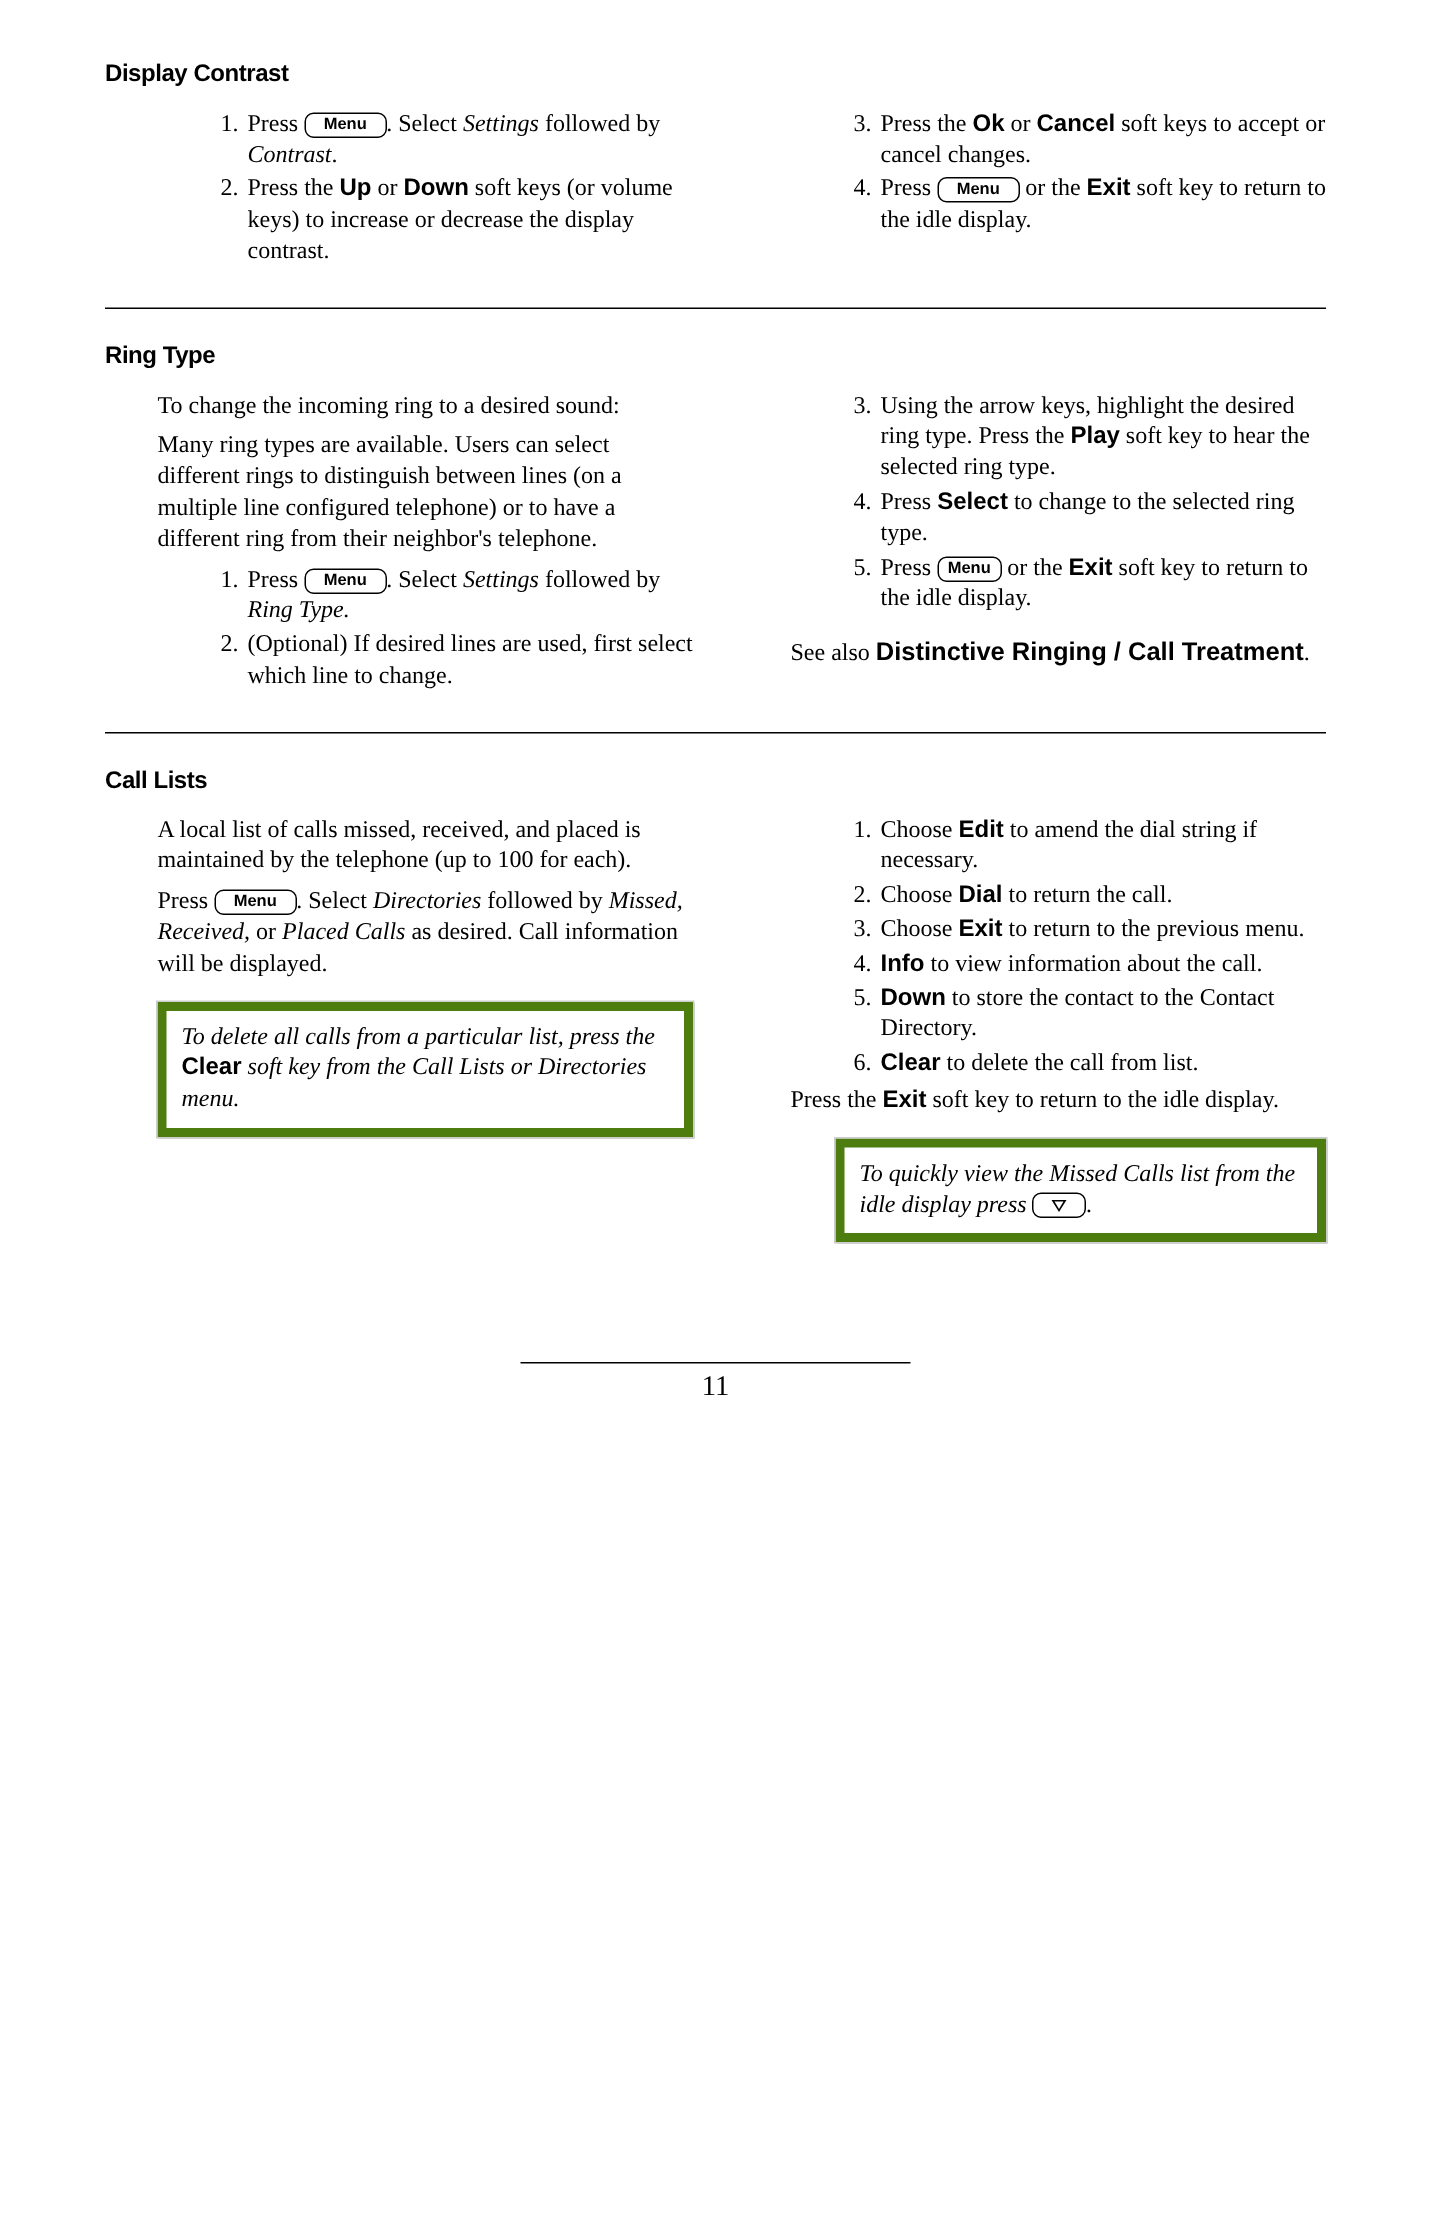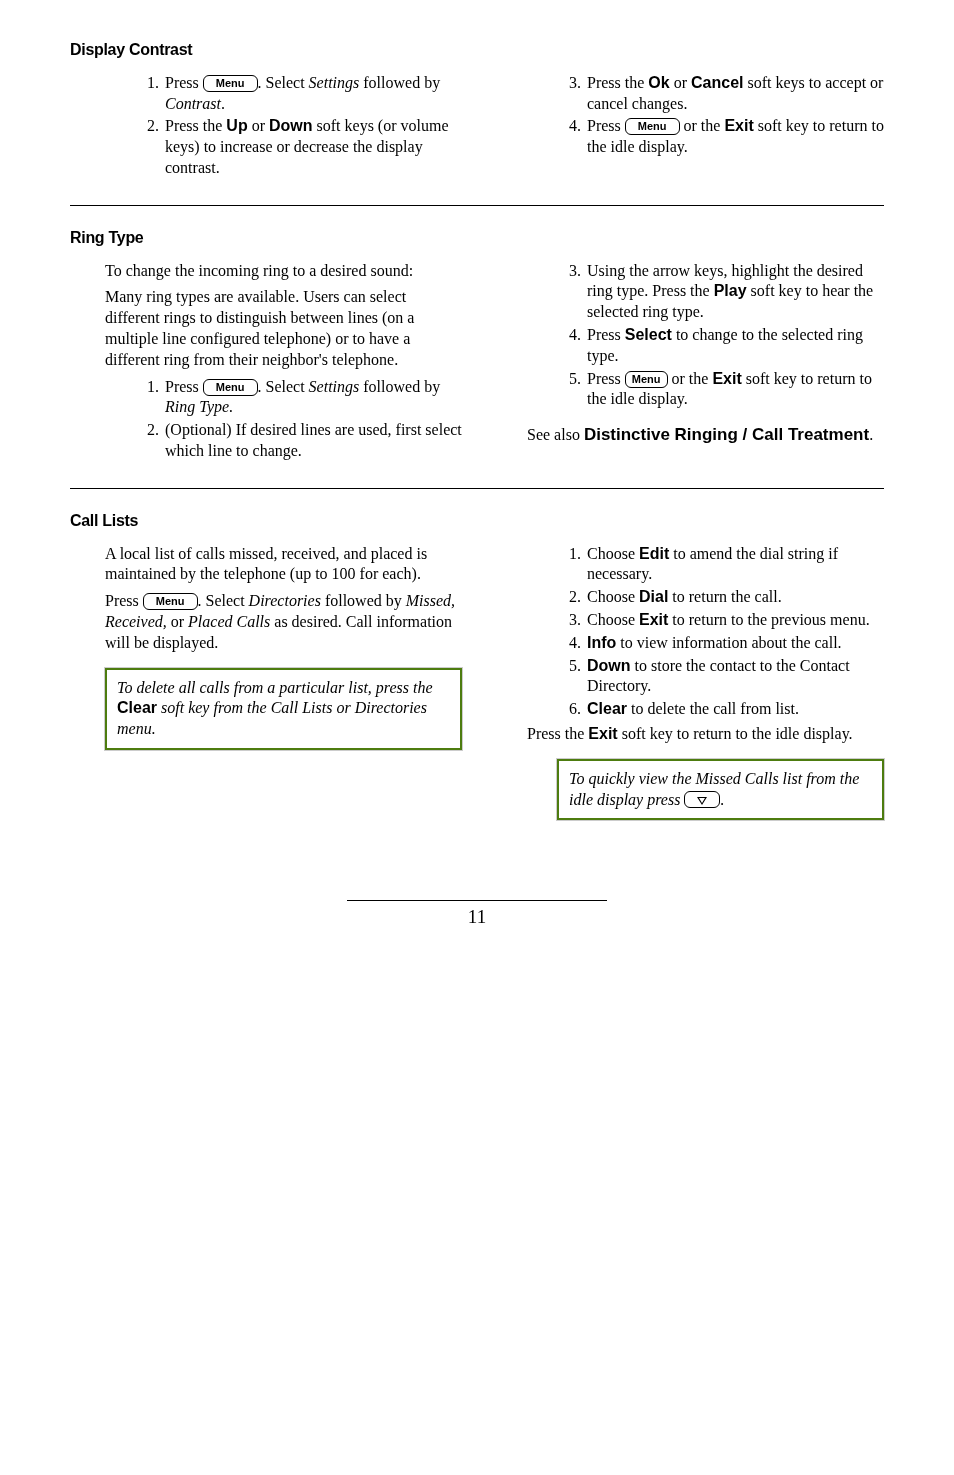--- a/index.html
+++ b/index.html
@@ -54,21 +54,21 @@
   .bold-sans {
     font-family: Arial, Helvetica, sans-serif;
     font-weight: 900;
   }
   .heavy-sans {
     font-family: Arial, Helvetica, sans-serif;
     font-weight: 900;
     font-size: 17px;
   }
   .note-box {
-    border: 2px solid #4d7c0f;
+    border: 6px solid #4d7c0f;
     outline: 1px solid #ccc;
     box-shadow: 1px 1px 0 #aaa;
     padding: 8px 10px;
     font-style: italic;
     margin-top: 14px;
     max-width: 360px;
   }
   .note-box.right { max-width: 340px; margin-left: 30px; }
   .arrow-btn {
     display: inline-block;

